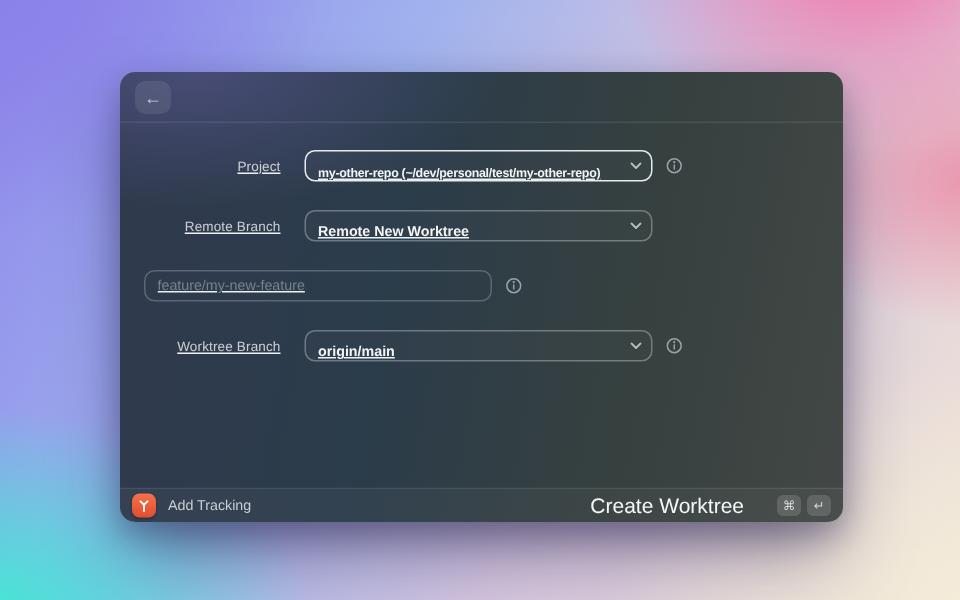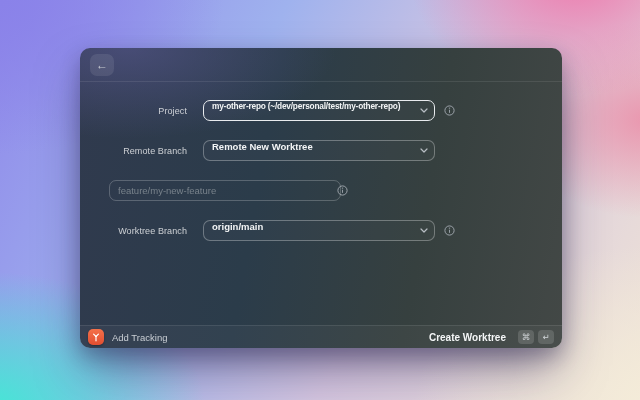--- a/index.html
+++ b/index.html
@@ -28,61 +28,61 @@
     height:34px; display:flex; align-items:center; padding-left:10px;
     border-bottom:1px solid rgba(255,255,255,0.09);
   }
   .back-btn {
     width:24px; height:22px; border-radius:7px;
     background:rgba(255,255,255,0.09);
     display:flex; align-items:center; justify-content:center;
     color:#c9cdd3; font-size:12px; cursor:default;
   }
   .form { padding-top:16px; }
-  .row { display:flex; align-items:center; height:25px; margin-bottom:15px; }
+  .row { display:flex; align-items:center; height:25px; margin-bottom:15px;text-decoration:underline; }
   .lbl {
     width:107px; flex:none; text-align:right;
     font-size:9px; color:rgba(255,255,255,0.75); letter-spacing:0.1px;
   }
   .ctl { margin-left:16px; width:232px; position:relative; flex:none; }
   .field {
     width:100%; height:21px; border-radius:7px;
-    display:flex; align-items:flex-start; padding:0 18px 0 8px;
+    display:flex; align-items:flex-end; padding:0 18px 0 8px;
     background:rgba(255,255,255,0.02);
     border:1px solid rgba(255,255,255,0.30);
     font-size:9.5px; font-weight:600; color:#f3f5f6;
     white-space:nowrap; overflow:hidden;
   }
   .field.focused { border:1.5px solid #e8ebee; }
   .field.focused .val { font-size:8.3px; letter-spacing:-0.2px; }
   .chev { position:absolute; right:7px; top:8px; line-height:0; }
   input.field {
     font-family:"Liberation Sans","DejaVu Sans",sans-serif;
     font-weight:400; padding-right:8px; outline:none;
-    border:1px solid rgba(255,255,255,0.22); background:transparent;margin-left:13px;
+    border:1px solid rgba(255,255,255,0.22); background:transparent;
   }
   input.field::placeholder { color:#78828b; opacity:1; }
   .info { margin-left:9px; line-height:0; }
   .ftr {
     position:absolute; left:0; right:0; bottom:0; height:23px;
     border-top:1px solid rgba(255,255,255,0.09);
     border-radius:0 0 10px 10px;
     background:rgba(255,255,255,0.035);
     display:flex; align-items:center; padding:0 8px;
   }
   .app-ic {
     width:16px; height:16px; border-radius:5px; flex:none;
     background:linear-gradient(180deg,#f4714a,#e14e31);
     display:flex; align-items:center; justify-content:center;
     margin-right:8px;
     box-shadow:0 1px 2px rgba(0,0,0,0.3);
   }
   .app-name { font-size:9.5px; color:#c9ced4; }
   .spacer { flex:1; }
-  .submit { font-size:10px; font-weight:700; color:#f4f6f7; margin-right:8px; cursor:default; }
+  .submit { font-size:14px; font-weight:400; color:#f4f6f7; margin-right:18px; cursor:default; }
   .key {
     width:16px; height:14px; border-radius:4px; flex:none;
     background:rgba(255,255,255,0.14);
     color:#d3d7da; font-size:8.5px;
     display:flex; align-items:center; justify-content:center;
     margin-left:4px;
   }
 </style>
 </head>
 <body>

